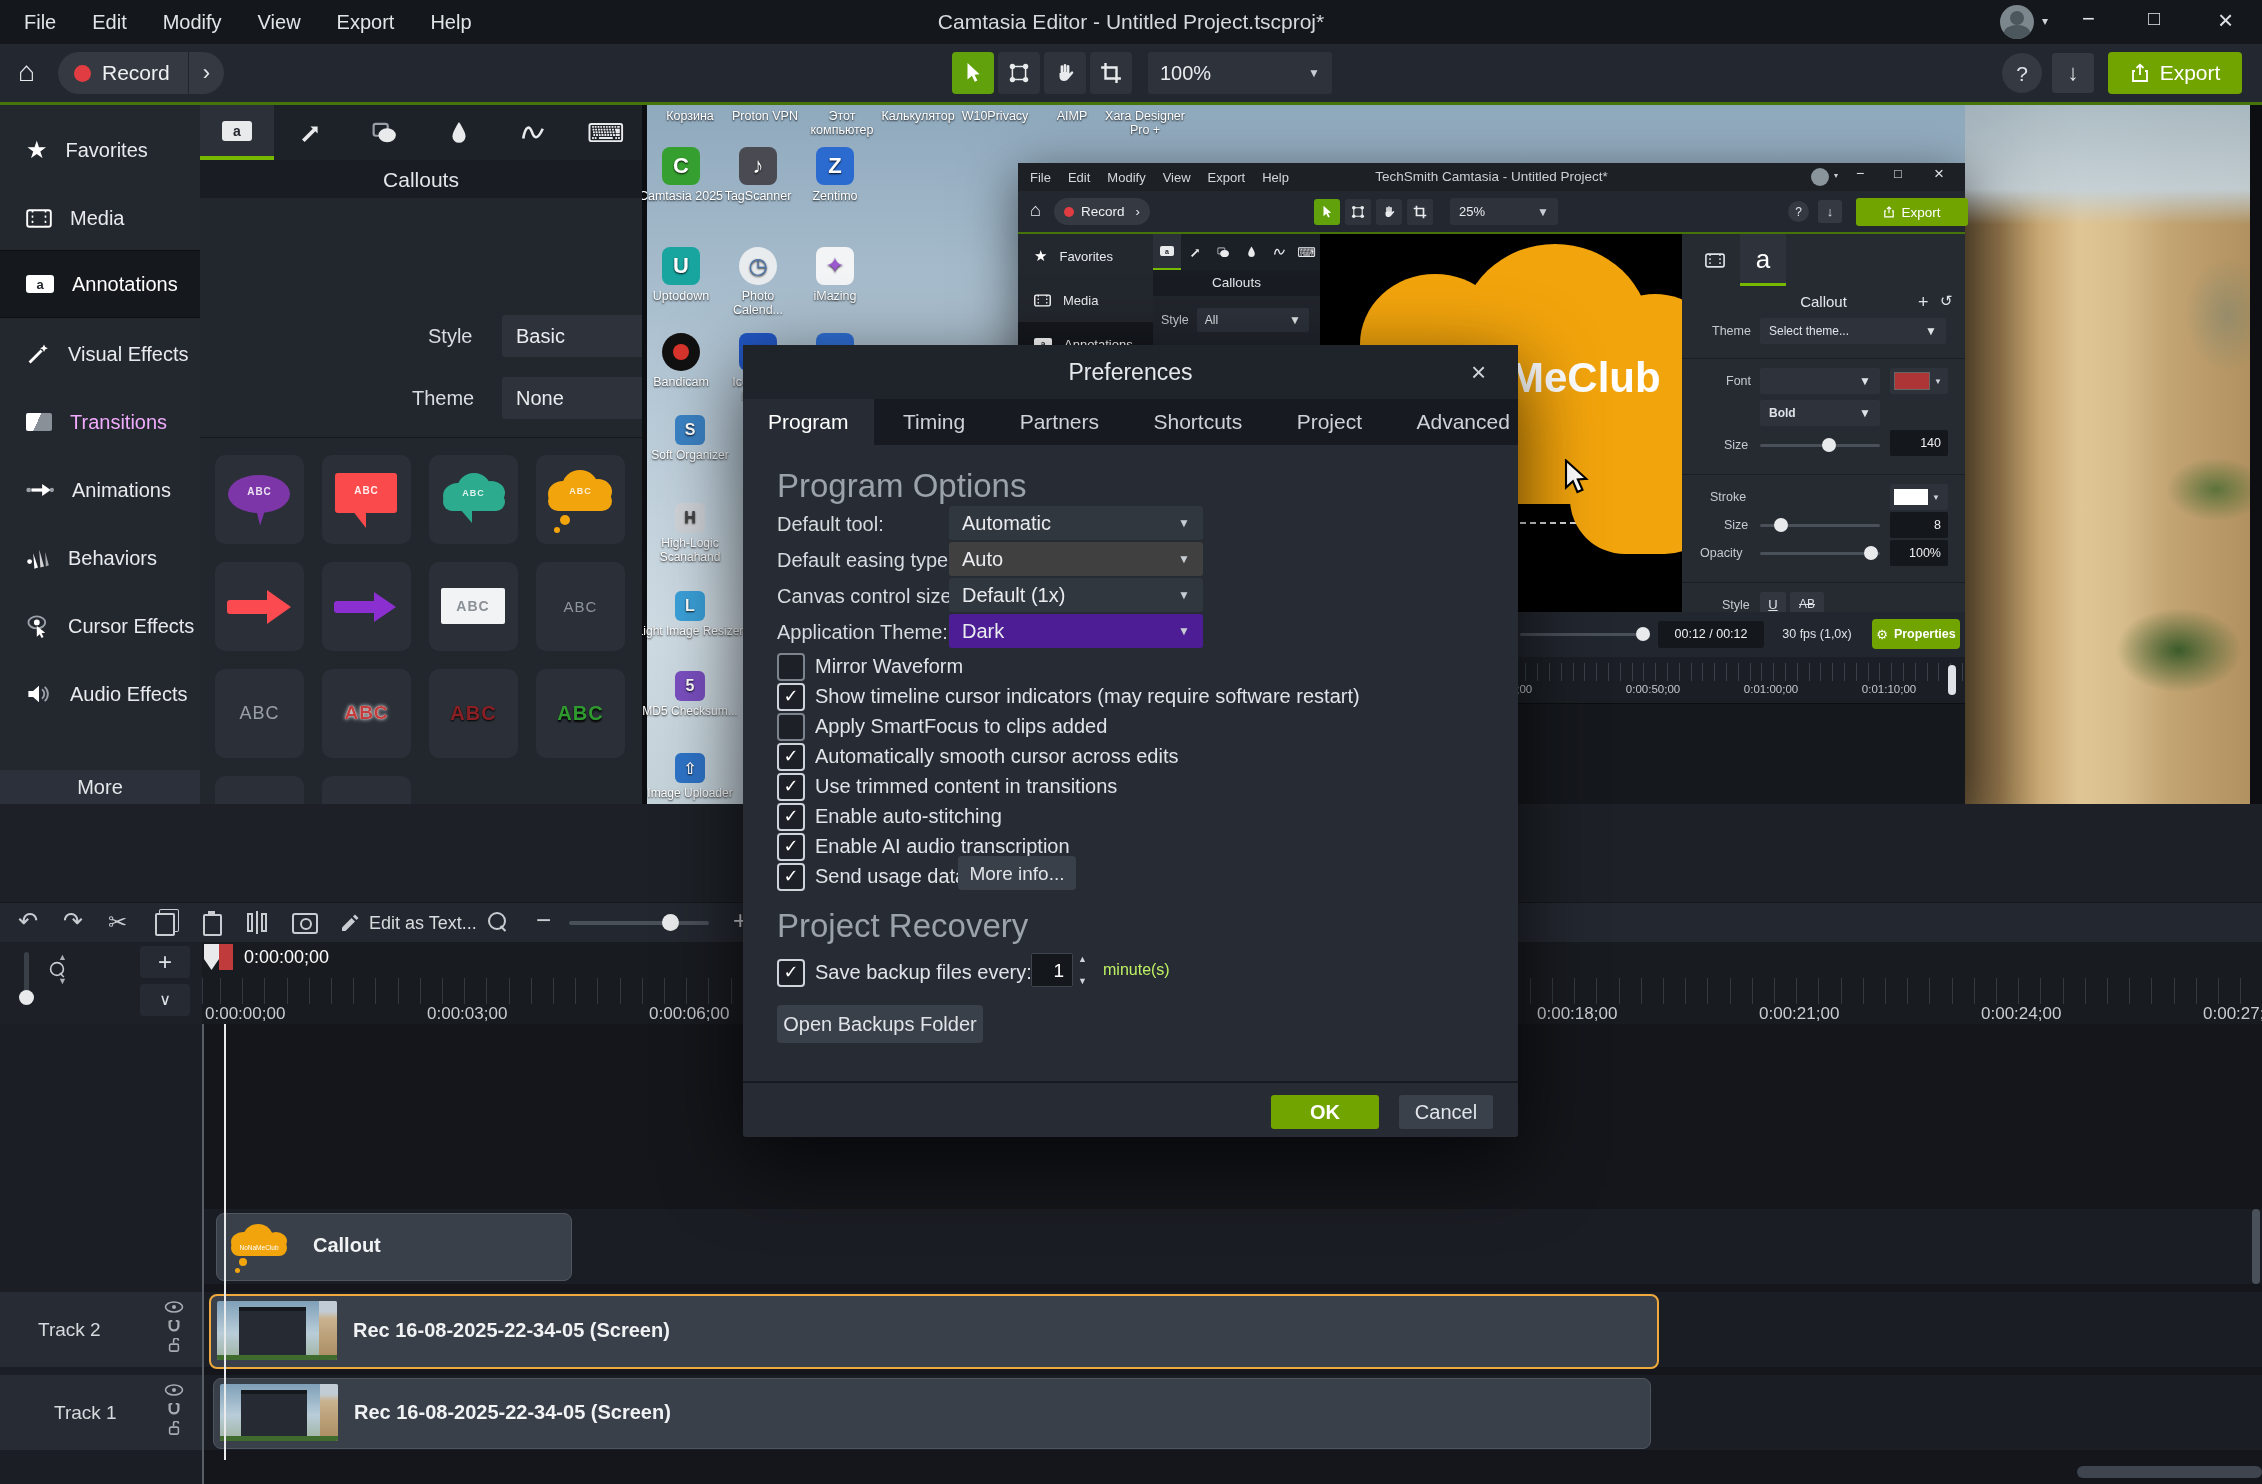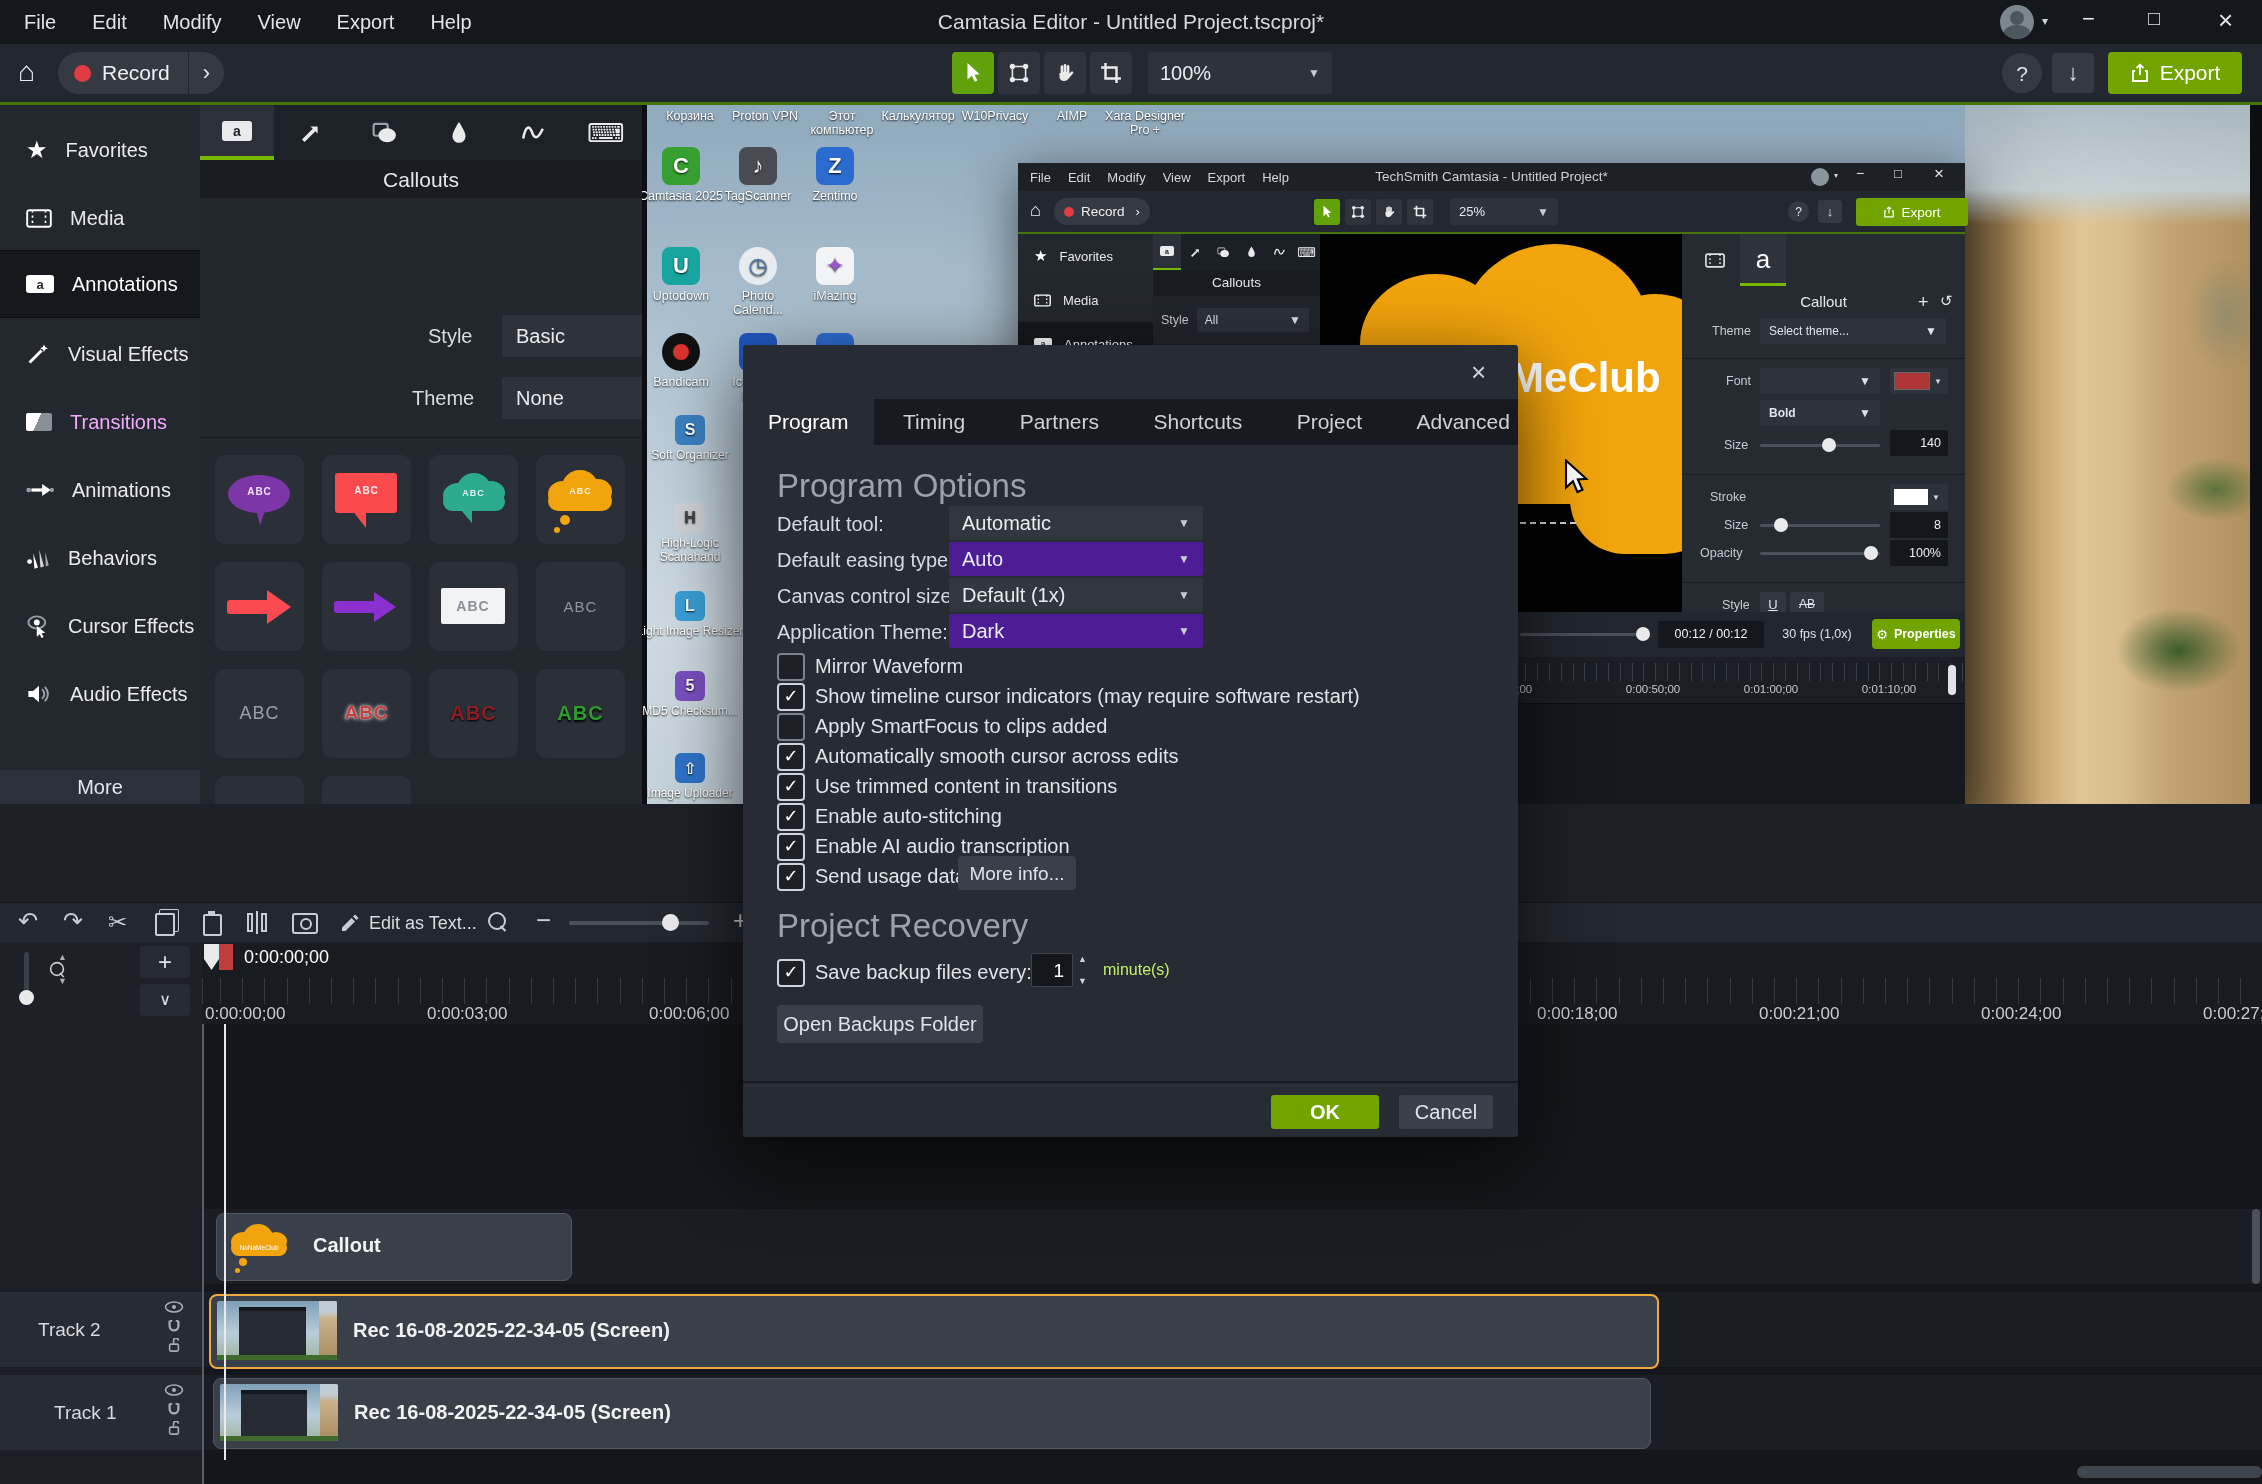--- a/index.html
+++ b/index.html
@@ -779,40 +779,43 @@
       <span class="cliplabel abs" style="left:140px;top:22px;">Rec 16-08-2025-22-34-05 (Screen)</span>
     </div>
 
     <div class="abs" style="left:224px;top:-54px;width:2px;height:490px;background:#e8eaec;z-index:30;"></div>
 
     <div class="abs" style="left:2077px;top:442px;width:185px;height:12px;background:#3f454e;border-radius:6px;"></div>
     <div class="abs" style="left:2252px;top:185px;width:8px;height:75px;background:#4a515a;border-radius:4px;"></div>
   </div>
 
   <div class="abs" style="left:743px;top:345px;width:775px;height:792px;background:#272c34;border-radius:3px;z-index:100;box-shadow:0 24px 80px rgba(0,0,0,.7);">
+    <div class="abs ic" style="left:0;top:0;width:775px;height:54px;background:#1f242b;">
+      <span style="font-size:23px;color:#e6e9ec;">Preferences</span>
+    </div>
     <span class="abs" style="left:728px;top:12px;font-size:26px;color:#cfd3d8;">×</span>
 
     <div class="abs" style="left:0;top:54px;width:775px;height:46px;background:#171b21;white-space:nowrap;">
       <span class="tabbtn active">Program</span>
       <span class="tabbtn">Timing</span>
       <span class="tabbtn">Partners</span>
       <span class="tabbtn">Shortcuts</span>
       <span class="tabbtn">Project</span>
       <span class="tabbtn">Advanced</span>
     </div>
 
     <div class="abs" style="left:34px;top:122px;font-size:33px;color:#9ba2ab;">Program Options</div>
 
     <span class="abs" style="left:34px;top:168px;font-size:20px;color:#d6dade;">Default tool:</span>
     <div class="abs dd" style="left:206px;top:161px;width:254px;height:34px;padding:0 13px;box-sizing:border-box;background:#31373f;">
       <span style="font-size:20px;">Automatic</span>
         <span class="caret">▼</span>
     </div>
     <span class="abs" style="left:34px;top:204px;font-size:20px;color:#d6dade;">Default easing type:</span>
-    <div class="abs dd" style="left:206px;top:197px;width:254px;height:34px;padding:0 13px;box-sizing:border-box;background:#4c1d95;">
+    <div class="abs dd" style="left:206px;top:197px;width:254px;height:34px;padding:0 13px;box-sizing:border-box;background:#404040;">
       <span style="font-size:20px;">Auto</span>
         <span class="caret">▼</span>
     </div>
     <span class="abs" style="left:34px;top:240px;font-size:20px;color:#d6dade;">Canvas control size:</span>
     <div class="abs dd" style="left:206px;top:233px;width:254px;height:34px;padding:0 13px;box-sizing:border-box;background:#31373f;">
       <span style="font-size:20px;">Default (1x)</span>
         <span class="caret">▼</span>
     </div>
     <span class="abs" style="left:34px;top:276px;font-size:20px;color:#d6dade;">Application Theme:</span>
     <div class="abs dd" style="left:206px;top:269px;width:254px;height:34px;padding:0 13px;box-sizing:border-box;background:#4c1d95;">

